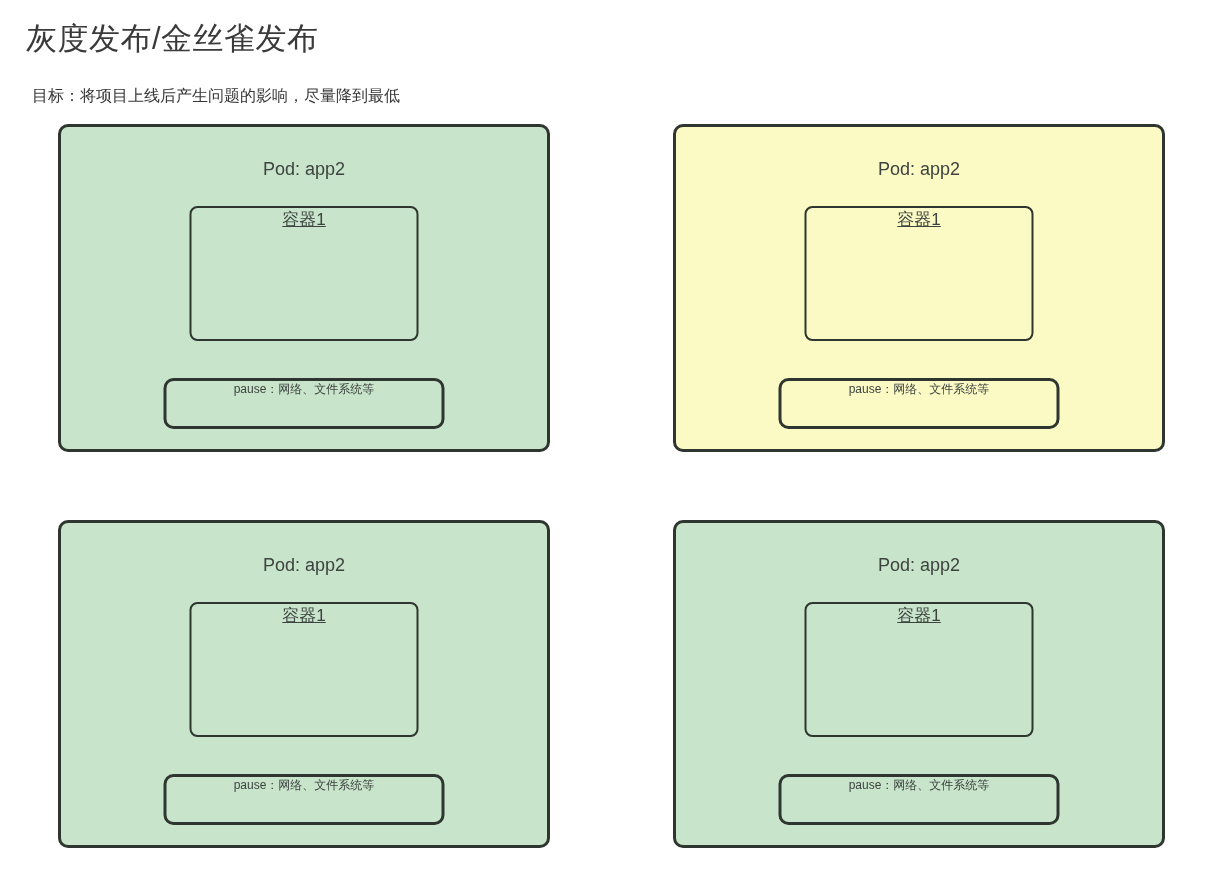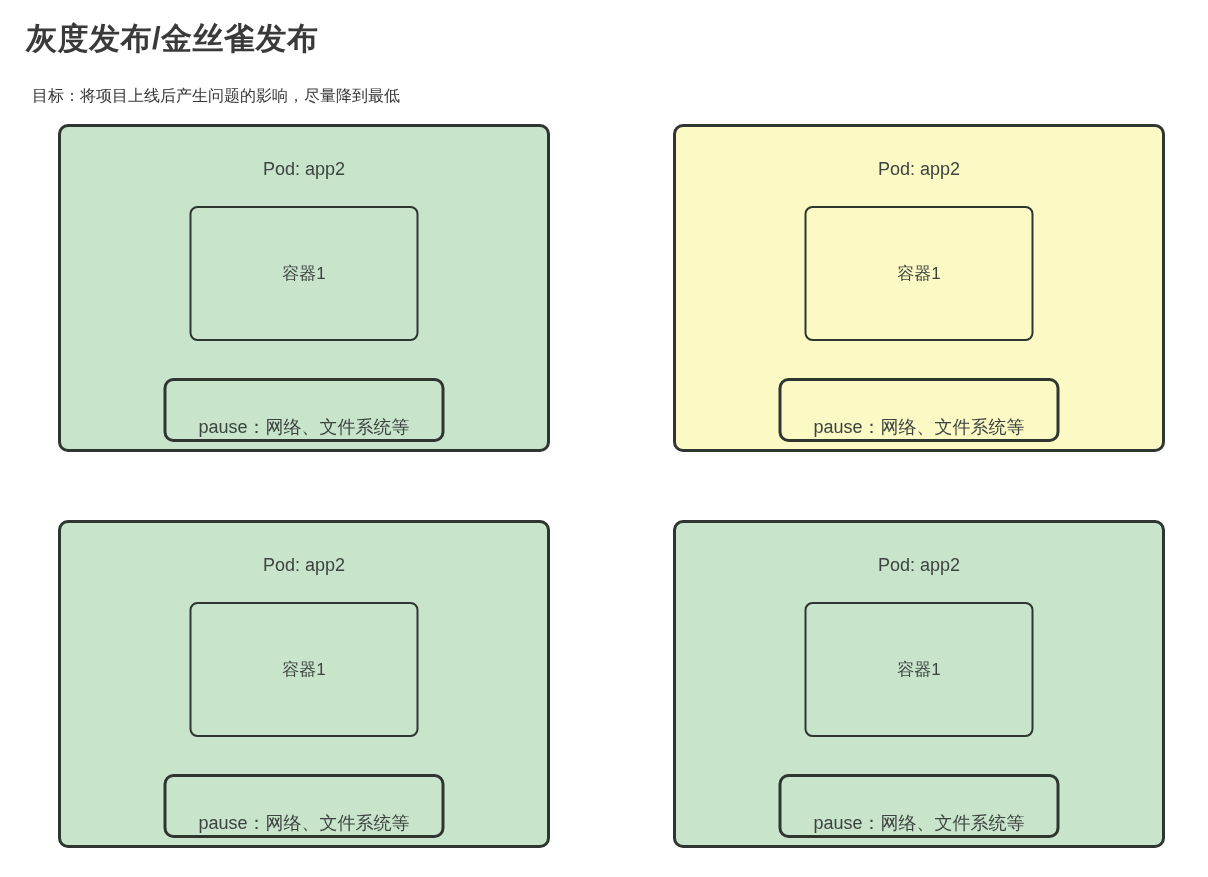--- a/index.html
+++ b/index.html
@@ -15,21 +15,21 @@
     background: var(--canvas-bg, #ffffff);
     overflow: hidden;
   }
   .page-title {
     position: absolute;
     left: 26px;
     top: 19px;
     margin: 0;
     font-size: 31px;
     line-height: 40px;
-    font-weight: 700;
+    font-weight: 400;
     color: var(--title-text, #3a3a3a);
     letter-spacing: 0.5px;
   }
   .page-subtitle {
     position: absolute;
     left: 24px;
     top: 76px;
     margin: 8px;
     font-size: 16px;
     line-height: 24px;
@@ -70,39 +70,40 @@
     position: absolute;
     top: 79px;
     left: 50%;
     transform: translateX(-50%);
     box-sizing: border-box;
     width: 229px;
     height: 135px;
     border: 2.5px solid var(--box-border, #2e362f);
     border-radius: 8px;
     display: flex;
-    align-items: center;
+    align-items: flex-start;
     justify-content: center;
     font-size: 17px;
     color: var(--box-text, #3d4440);
+    text-decoration: underline;
   }
   .pause-box {
     position: absolute;
     top: 251px;
     left: 50%;
     transform: translateX(-50%);
     box-sizing: border-box;
     width: 281px;
-    height: 64px;
+    height: 51px;
     border: 3px solid var(--box-border, #2e362f);
     border-radius: 10px;
     display: flex;
-    align-items: flex-end;
+    align-items: flex-start;
     justify-content: center;
-    font-size: 18px;
+    font-size: 12px;
     color: var(--box-text, #3d4440);
     white-space: nowrap;
   }
 </style>
 </head>
 <body>
 
 <div class="canvas">
 
   <h1 class="page-title">灰度发布/金丝雀发布</h1>

